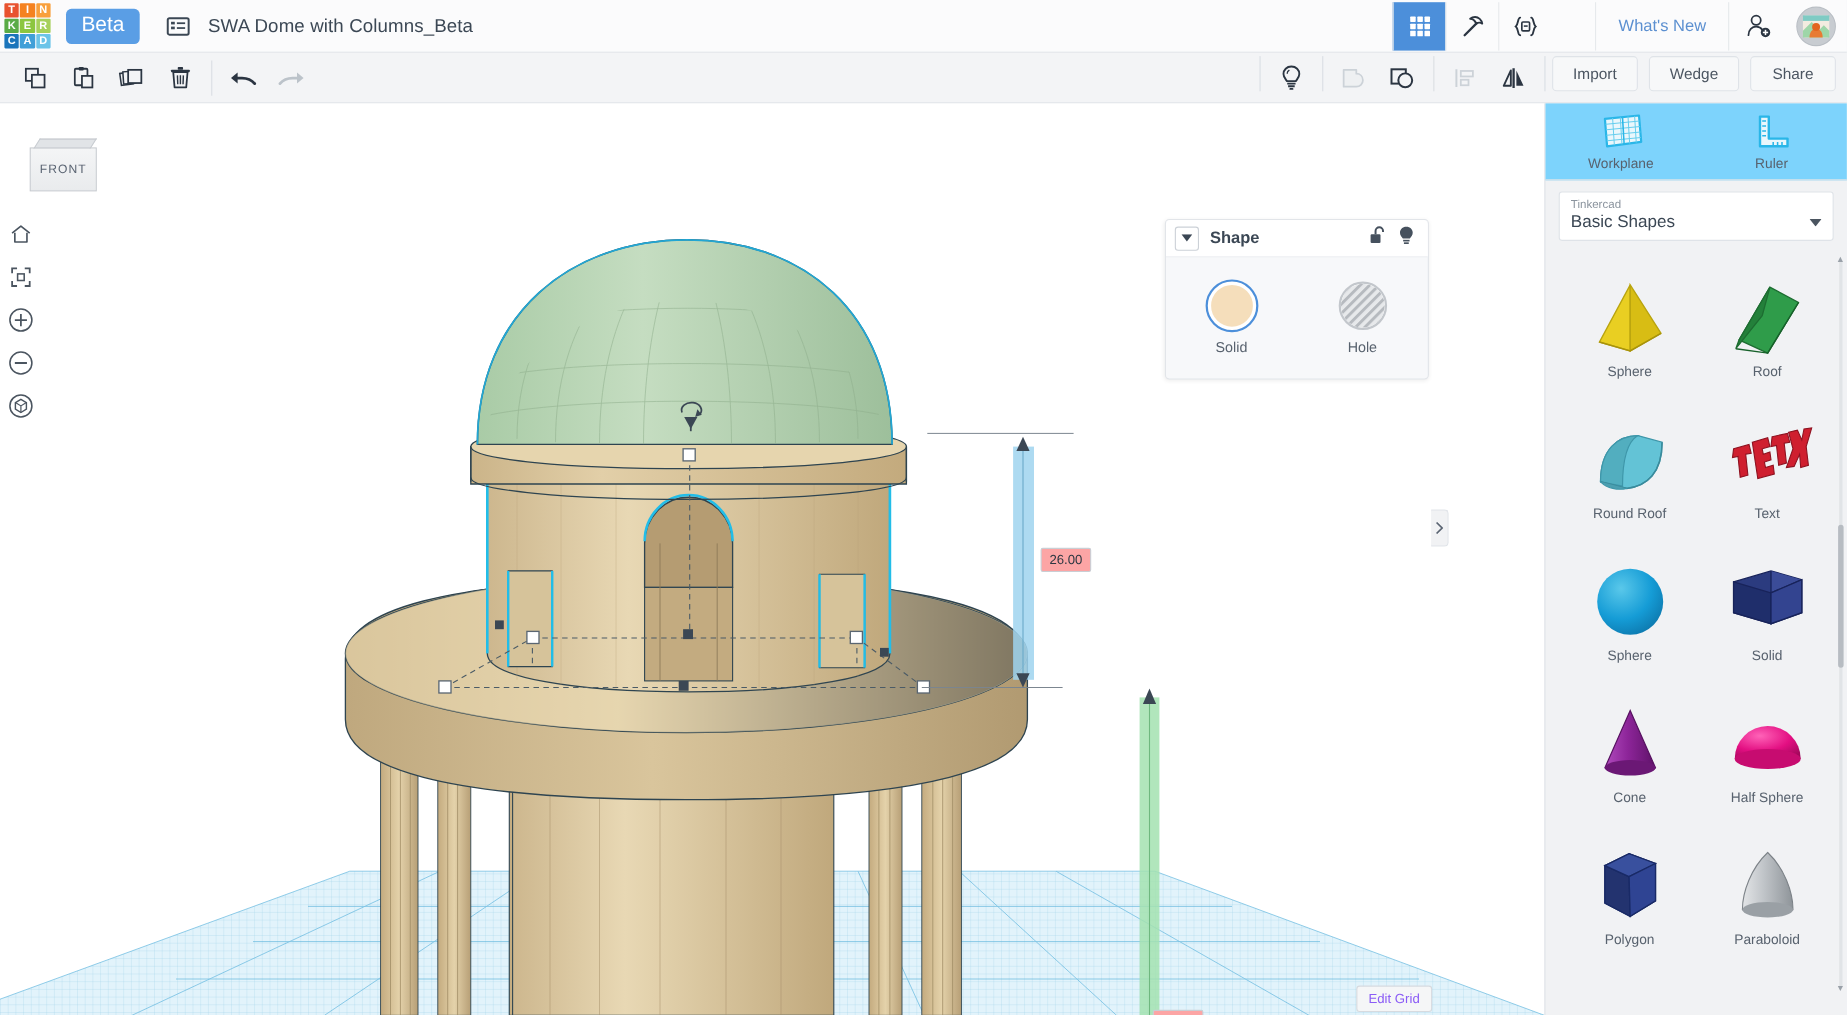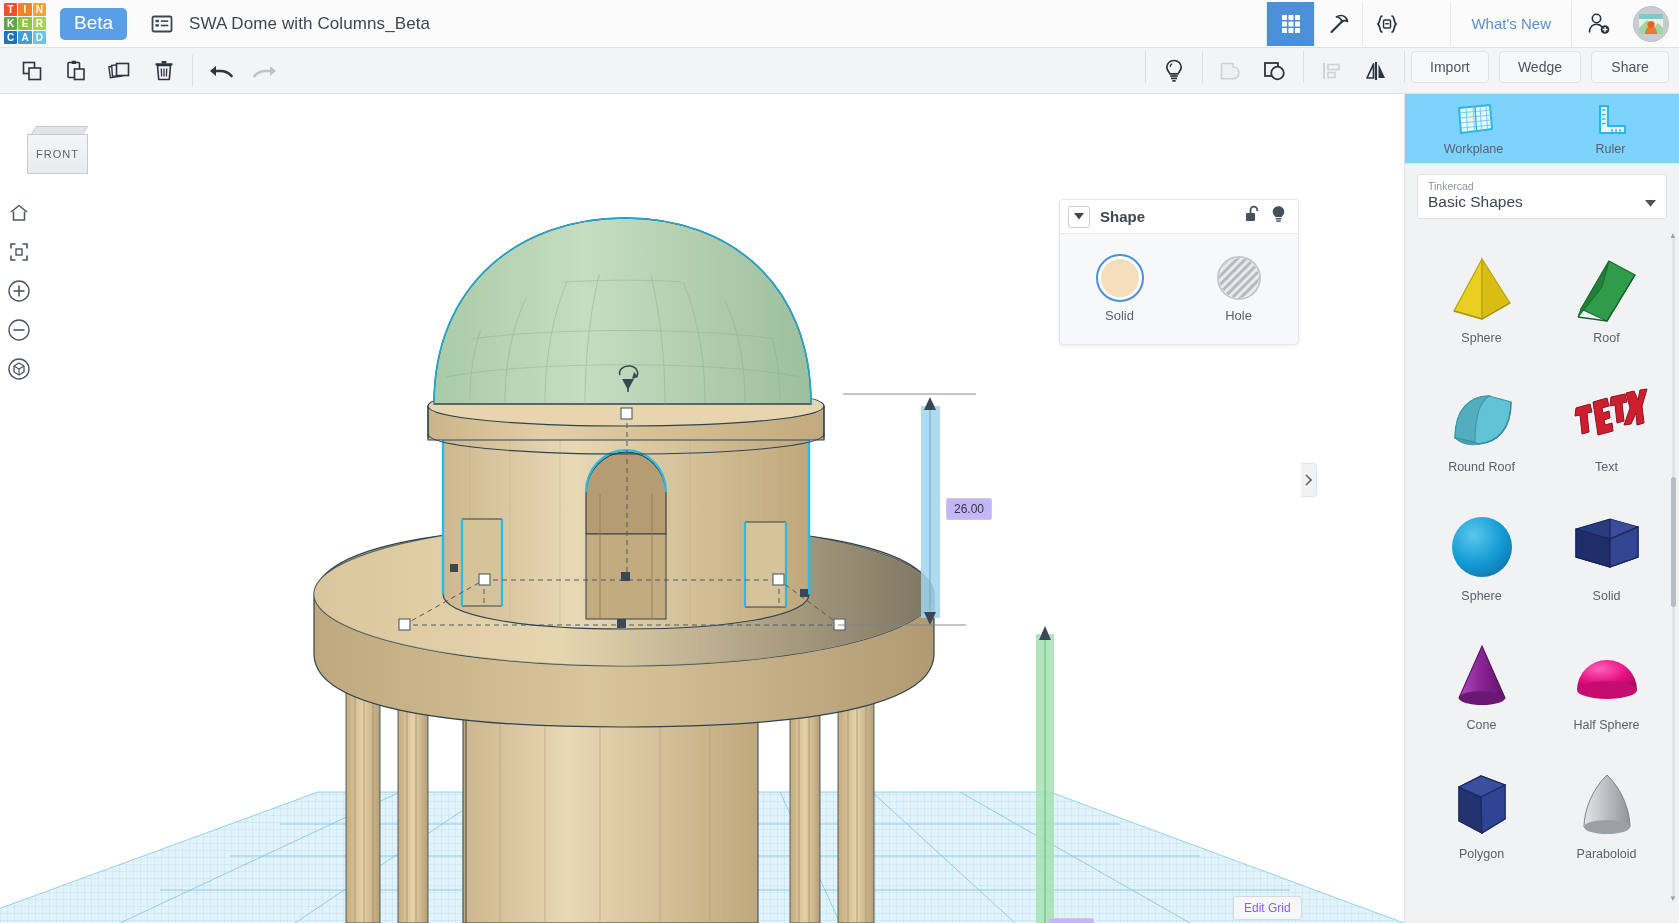--- a/index.html
+++ b/index.html
@@ -140,21 +140,21 @@
     margin: 0 auto 8px; position: relative;
   }
   .swatch.solid { background: #f5debb; border: 3px solid #ffffff; outline: 2px solid #4c8fda; }
   .swatch.hole {
     border: 2px solid #c3c7cc; background: #ffffff; overflow: hidden;
   }
   .swatch-label { font-size: 13px; color: #58626e; }
 
   
   .dim-label {
-    position: absolute; background: #c4b5fd; border: 1px solid #c9ced4;
+    position: absolute; background: #fca5a5; border: 1px solid #c9ced4;
     font-size: 12px; color: #2e3842; padding: 3px 7px; border-radius: 2px;
     font-family: "Liberation Sans", sans-serif;
   }
 
   .edit-grid-btn {
     position: absolute; left: 1233px; top: 802px;
     border: 1px solid #d6dadf; background: #f5f6f7; border-radius: 3px;
     font-size: 12px; color: #8b5cf6; padding: 4px 10px; cursor: pointer;
   }
 

